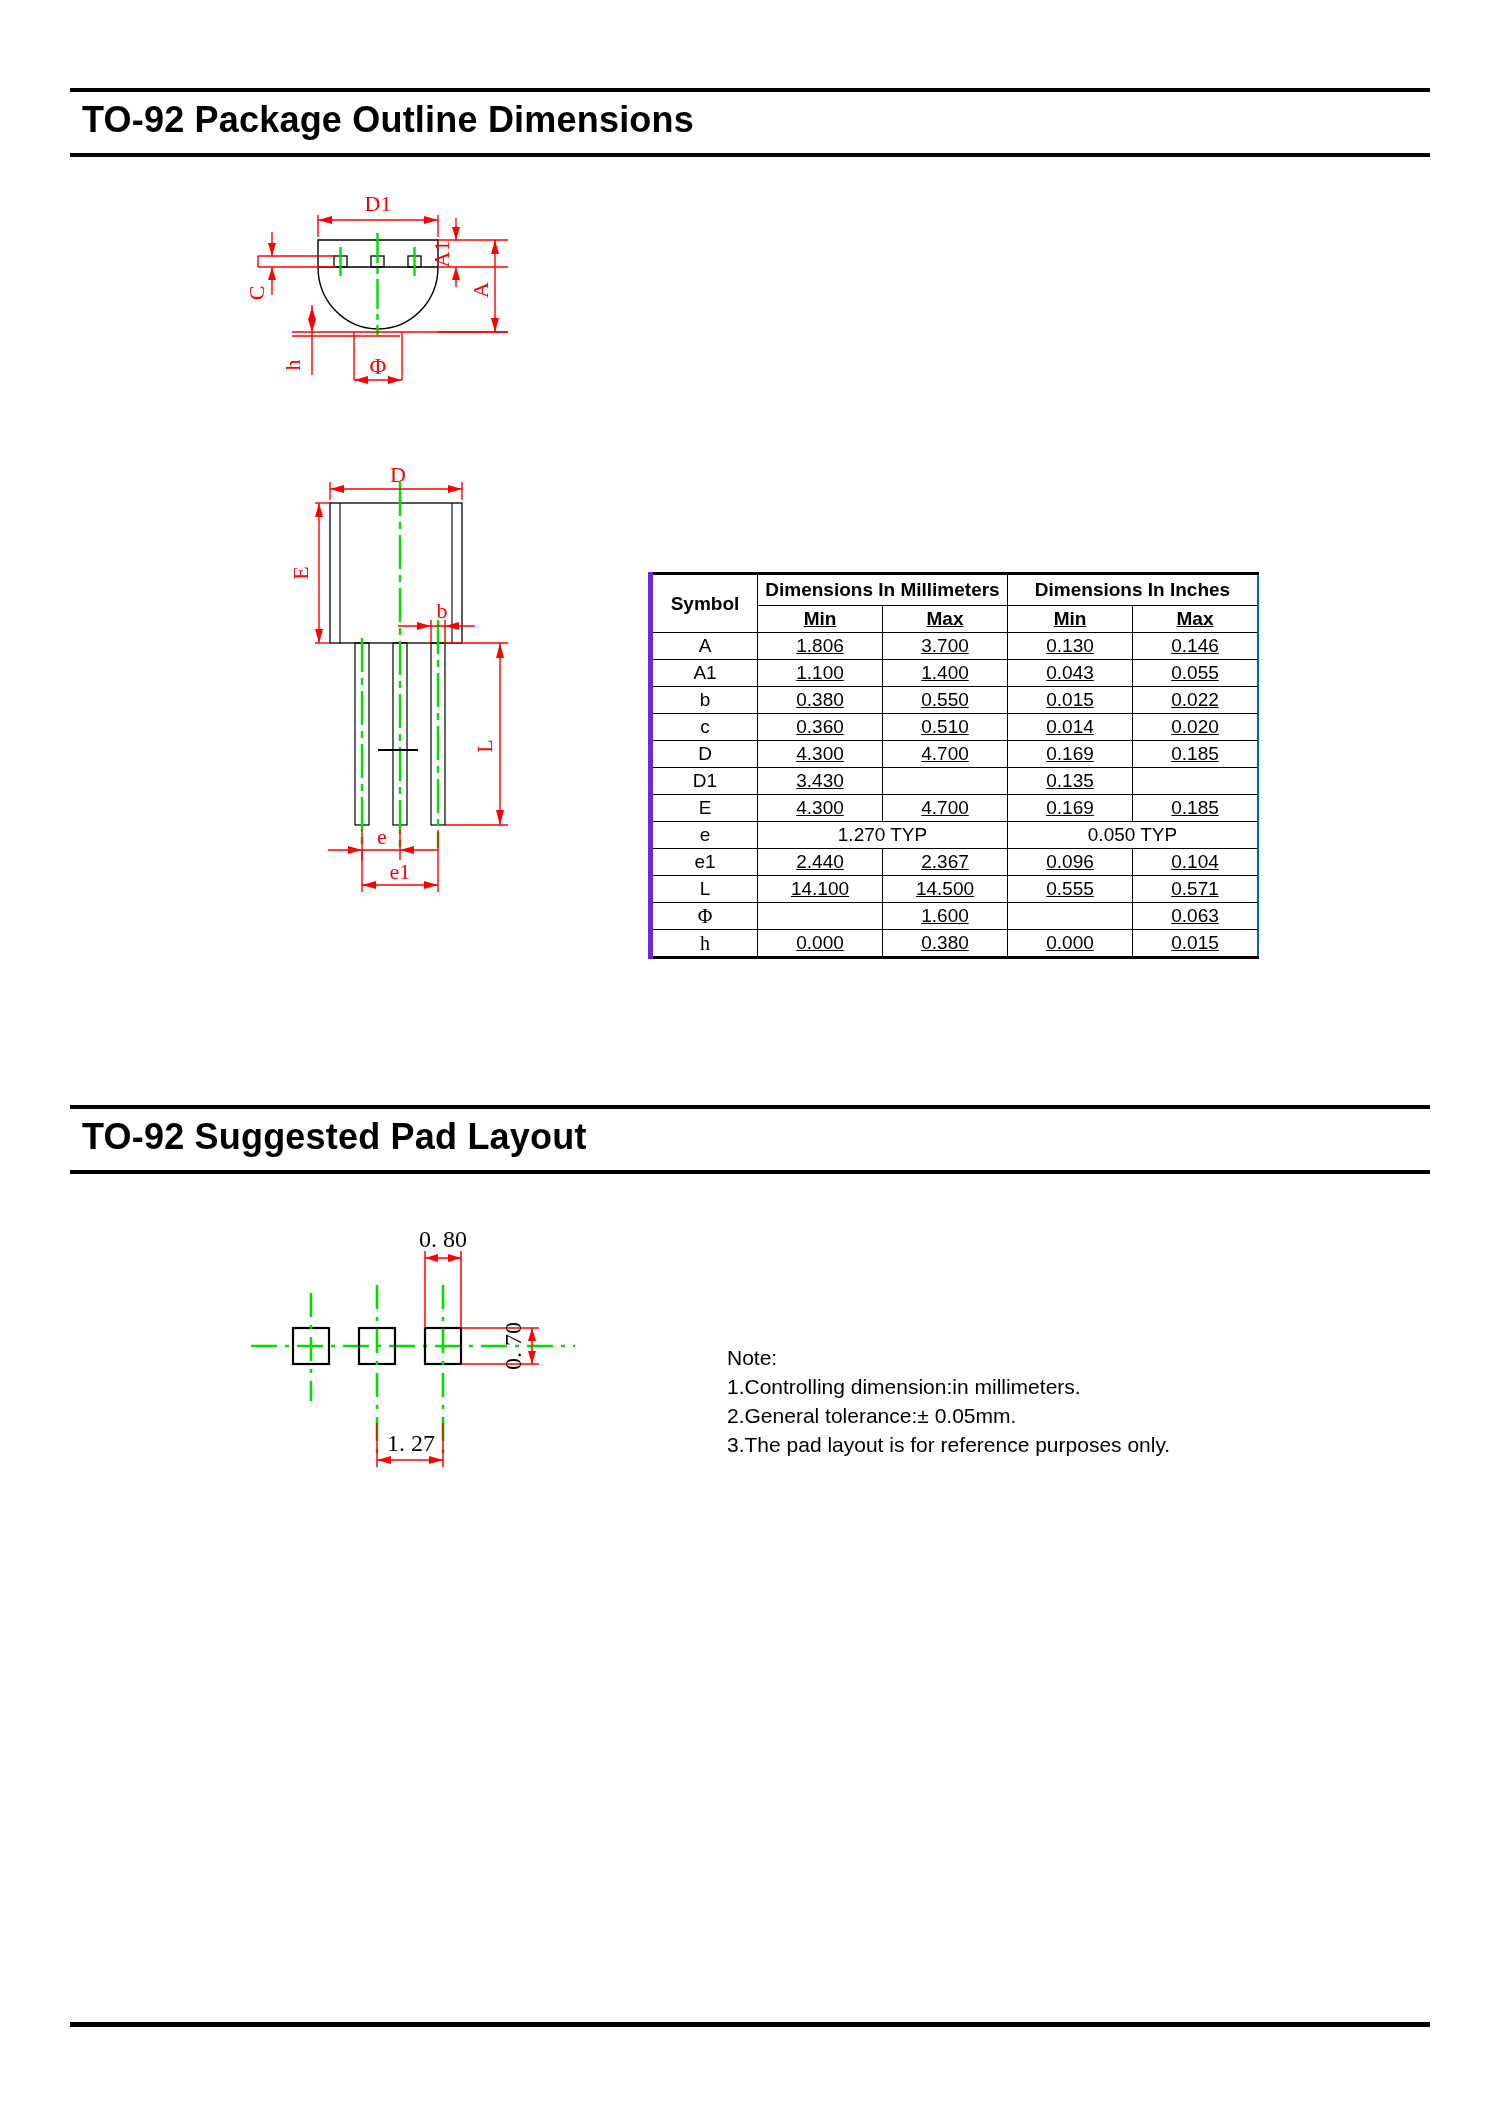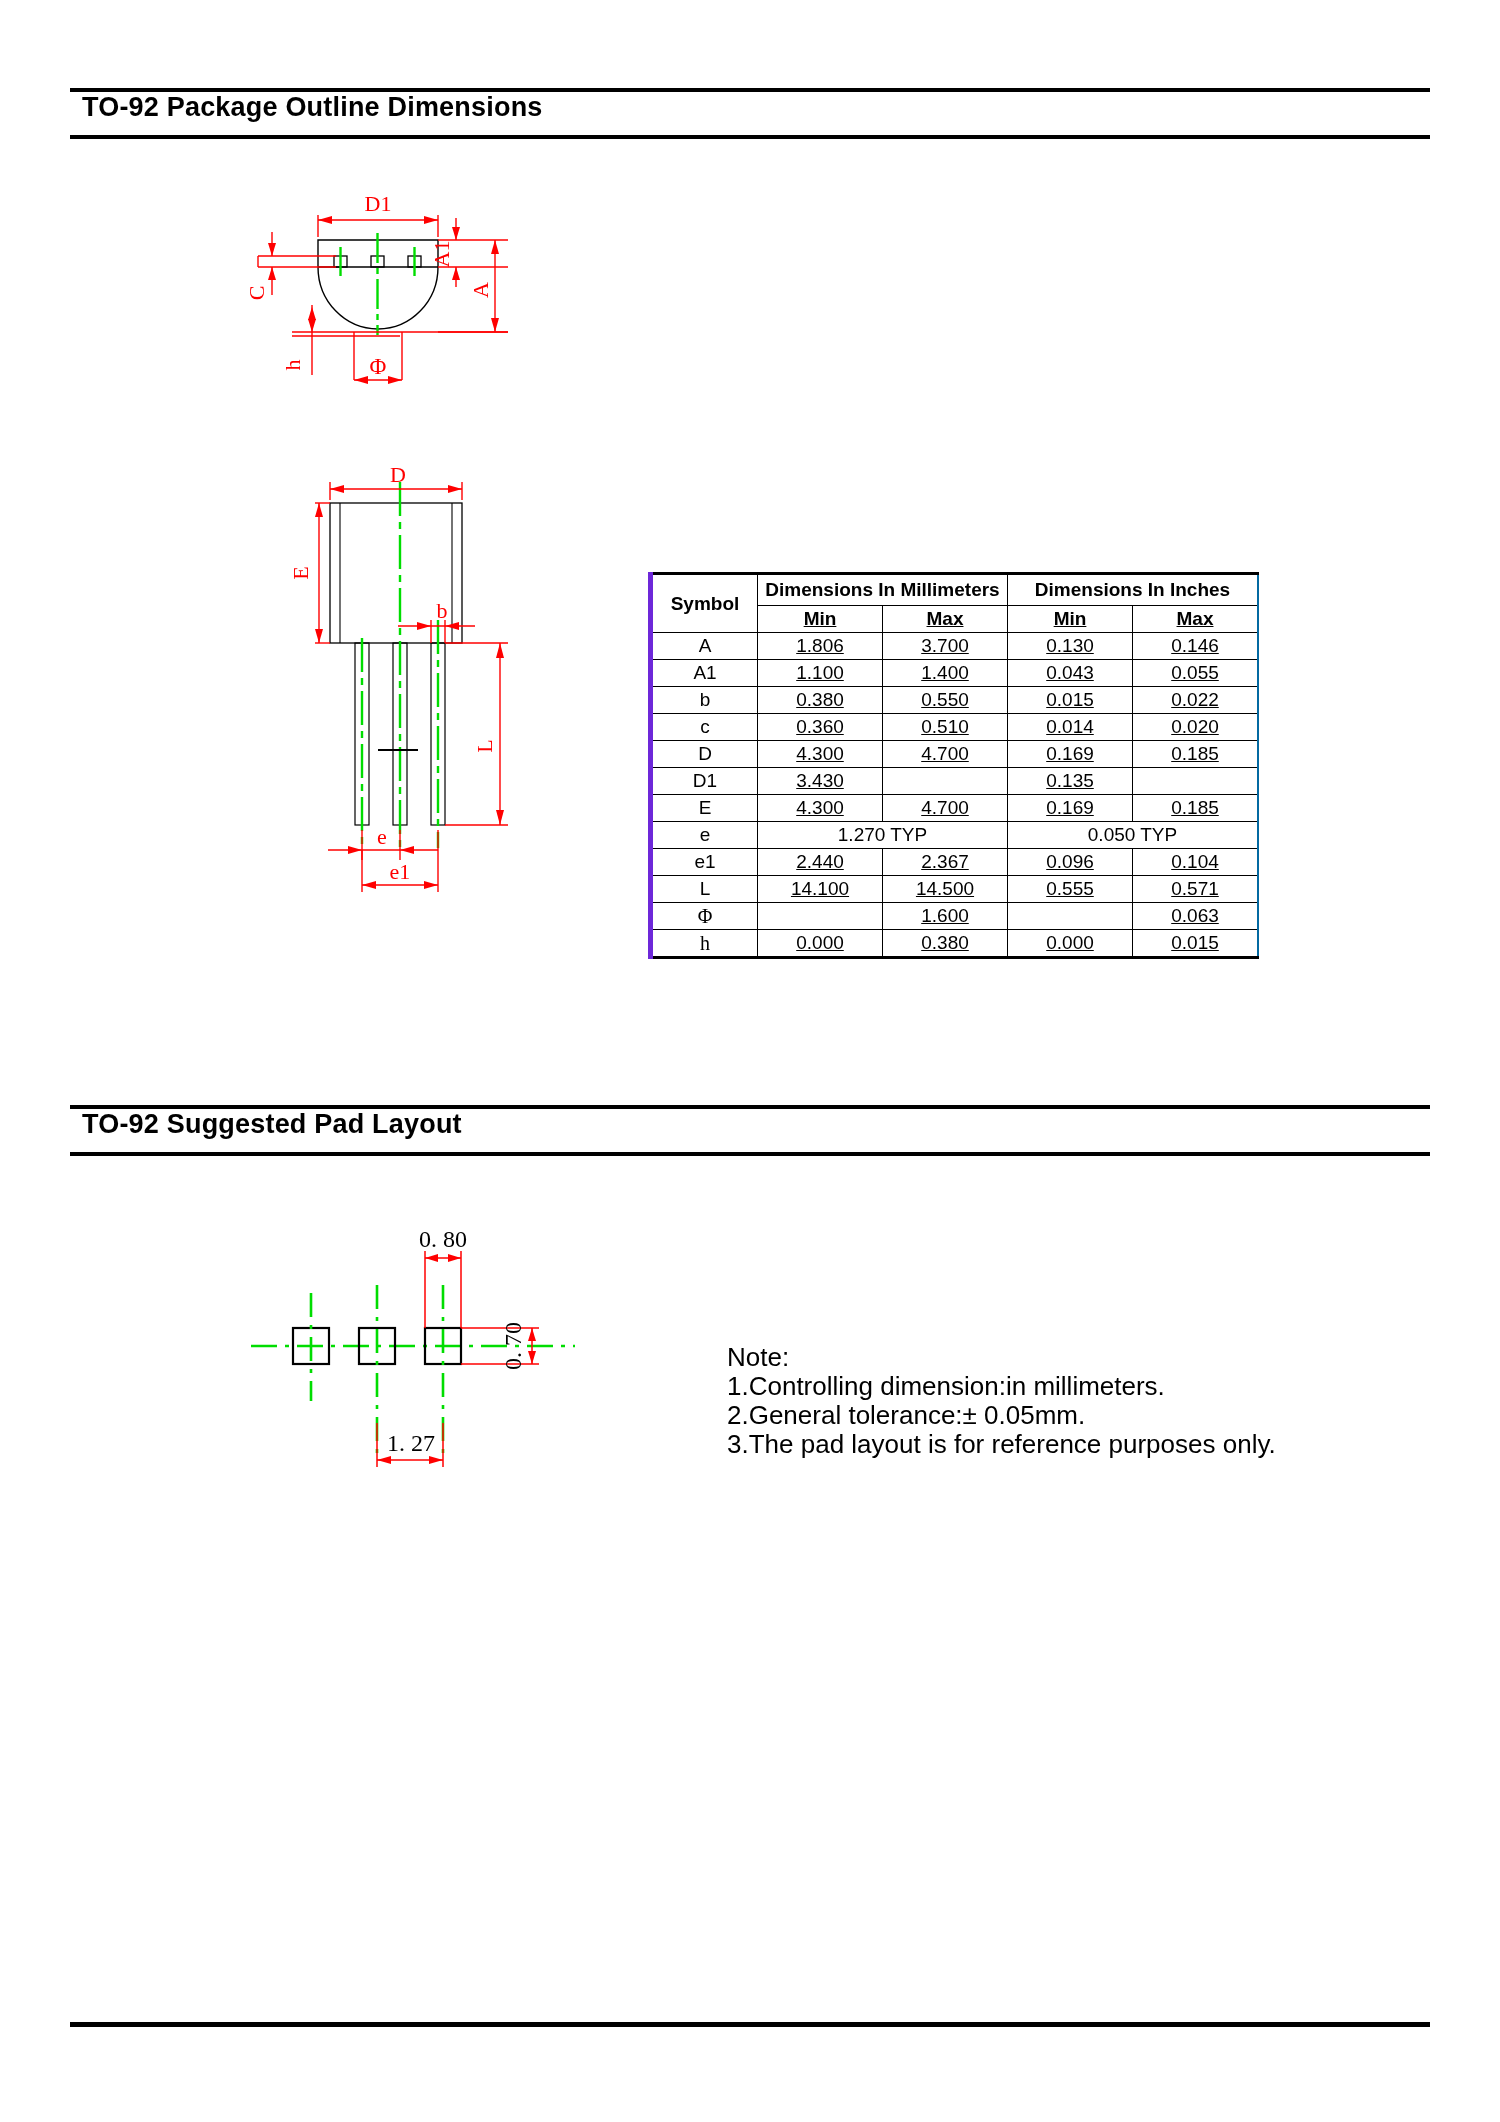--- a/index.html
+++ b/index.html
@@ -22,24 +22,24 @@
     left: 70px;
     width: 1360px;
   }
   .rule {
     width: 100%;
     background: #000;
   }
   .rule-top { height: 4px; }
   .rule-bot { height: 4px; }
   .section-title {
-    font-size: 27px;
+    font-size: 36px;
     font-weight: bold;
     letter-spacing: 0.2px;
-    padding: 0 0 12px 12px;
+    padding: 7px 0 12px 12px;
     white-space: nowrap;
   }
 
   #hdr-outline { top: 88px; }
   #hdr-pad     { top: 1105px; }
 
   .footer-rule {
     position: absolute;
     left: 70px;
     top: 2022px;
@@ -88,21 +88,21 @@
   table.dim .outer-r { border-right: 2px solid #0369a1; }
   table.dim tr.first-row th { border-top: 3px solid #000; }
   table.dim tr.last-row td { border-bottom: 3px solid #000; }
   table.dim td.serif { font-family: "Liberation Serif", serif; font-size: 20px; }
 
   
   #note-block {
     position: absolute;
     left: 727px;
     top: 1343px;
-    font-size: 26px;
+    font-size: 21px;
     line-height: 29px;
     white-space: nowrap;
   }
   #note-block div { white-space: nowrap; }
 
   
   .dimtext {
     font-family: "Liberation Serif", serif;
     fill: #ff0000;
   }

